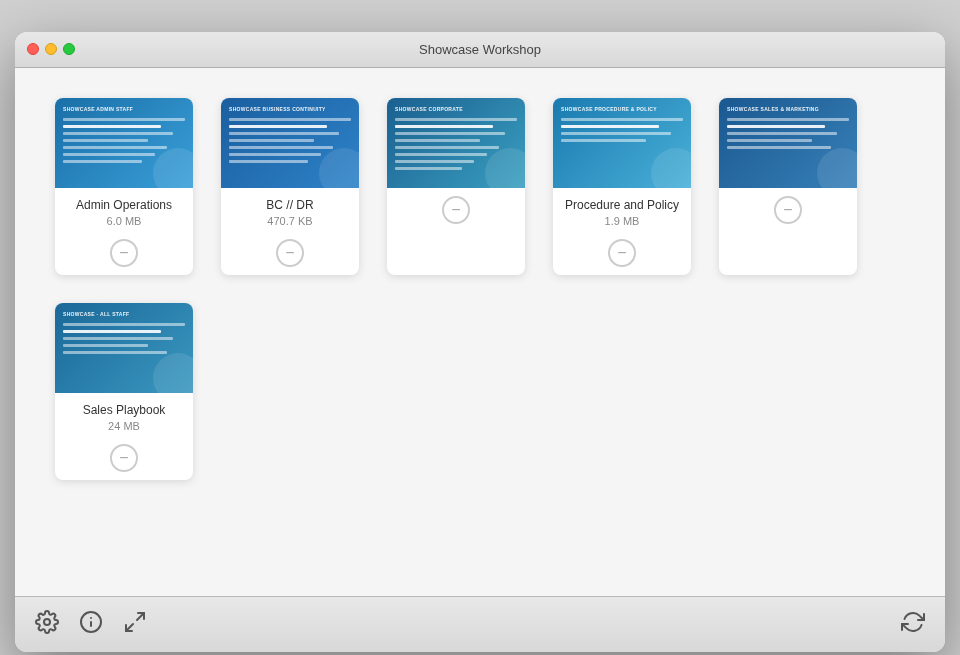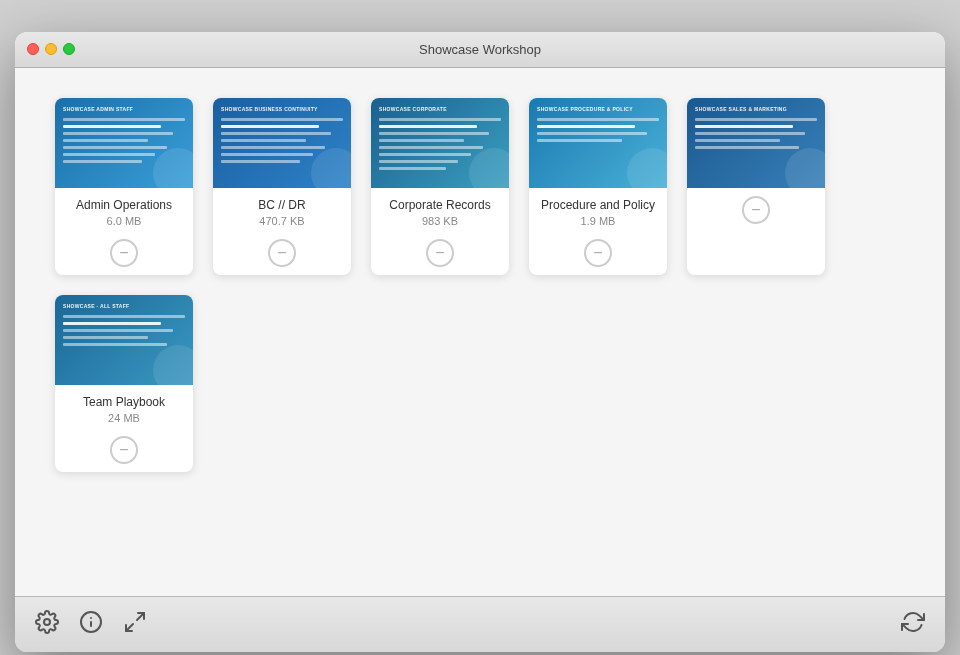--- a/index.html
+++ b/index.html
@@ -64,21 +64,21 @@
     .content-area {
       flex: 1;
       background: #f5f5f5;
       padding: 30px 40px;
       overflow-y: auto;
     }
 
     .grid {
       display: flex;
       flex-wrap: wrap;
-      gap: 20px;
+      gap: 28px;
       justify-content: flex-start;
     }
 
     .card {
       width: 138px;
       background: #fff;
       border-radius: 8px;
       box-shadow: 0 2px 8px rgba(0,0,0,0.12);
       overflow: hidden;
       display: flex;
@@ -332,24 +332,20 @@
               <div class="thumb-line highlight" style="width: 80%;"></div>
               <div class="thumb-line" style="width: 90%;"></div>
               <div class="thumb-line" style="width: 70%;"></div>
               <div class="thumb-line" style="width: 85%;"></div>
               <div class="thumb-line" style="width: 75%;"></div>
               <div class="thumb-line" style="width: 65%;"></div>
               <div class="thumb-line" style="width: 55%;"></div>
               <div class="thumb-shape"></div>
             </div>
           </div>
-          <div class="card-info">
-            <div class="card-name">Corporate Records</div>
-            <div class="card-size">983 KB</div>
-          </div>
           <div class="card-action">
             <button class="remove-btn">−</button>
           </div>
         </div>
         <div class="card">
           <div class="card-thumbnail">
             <div class="thumb-proc" style="position: relative;">
               <div class="thumb-label">SHOWCASE PROCEDURE &amp; POLICY</div>
               <div class="thumb-line" style="width: 100%;"></div>
               <div class="thumb-line highlight" style="width: 80%;"></div>
@@ -388,21 +384,21 @@
               <div class="thumb-label">SHOWCASE - ALL STAFF</div>
               <div class="thumb-line" style="width: 100%;"></div>
               <div class="thumb-line highlight" style="width: 80%;"></div>
               <div class="thumb-line" style="width: 90%;"></div>
               <div class="thumb-line" style="width: 70%;"></div>
               <div class="thumb-line" style="width: 85%;"></div>
               <div class="thumb-shape"></div>
             </div>
           </div>
           <div class="card-info">
-            <div class="card-name">Team Playbook</div>
+            <div class="card-name">Sales Playbook</div>
             <div class="card-size">24 MB</div>
           </div>
           <div class="card-action">
             <button class="remove-btn">−</button>
           </div>
         </div>
       </div>
   </div>
 
   <div class="bottom-bar">

